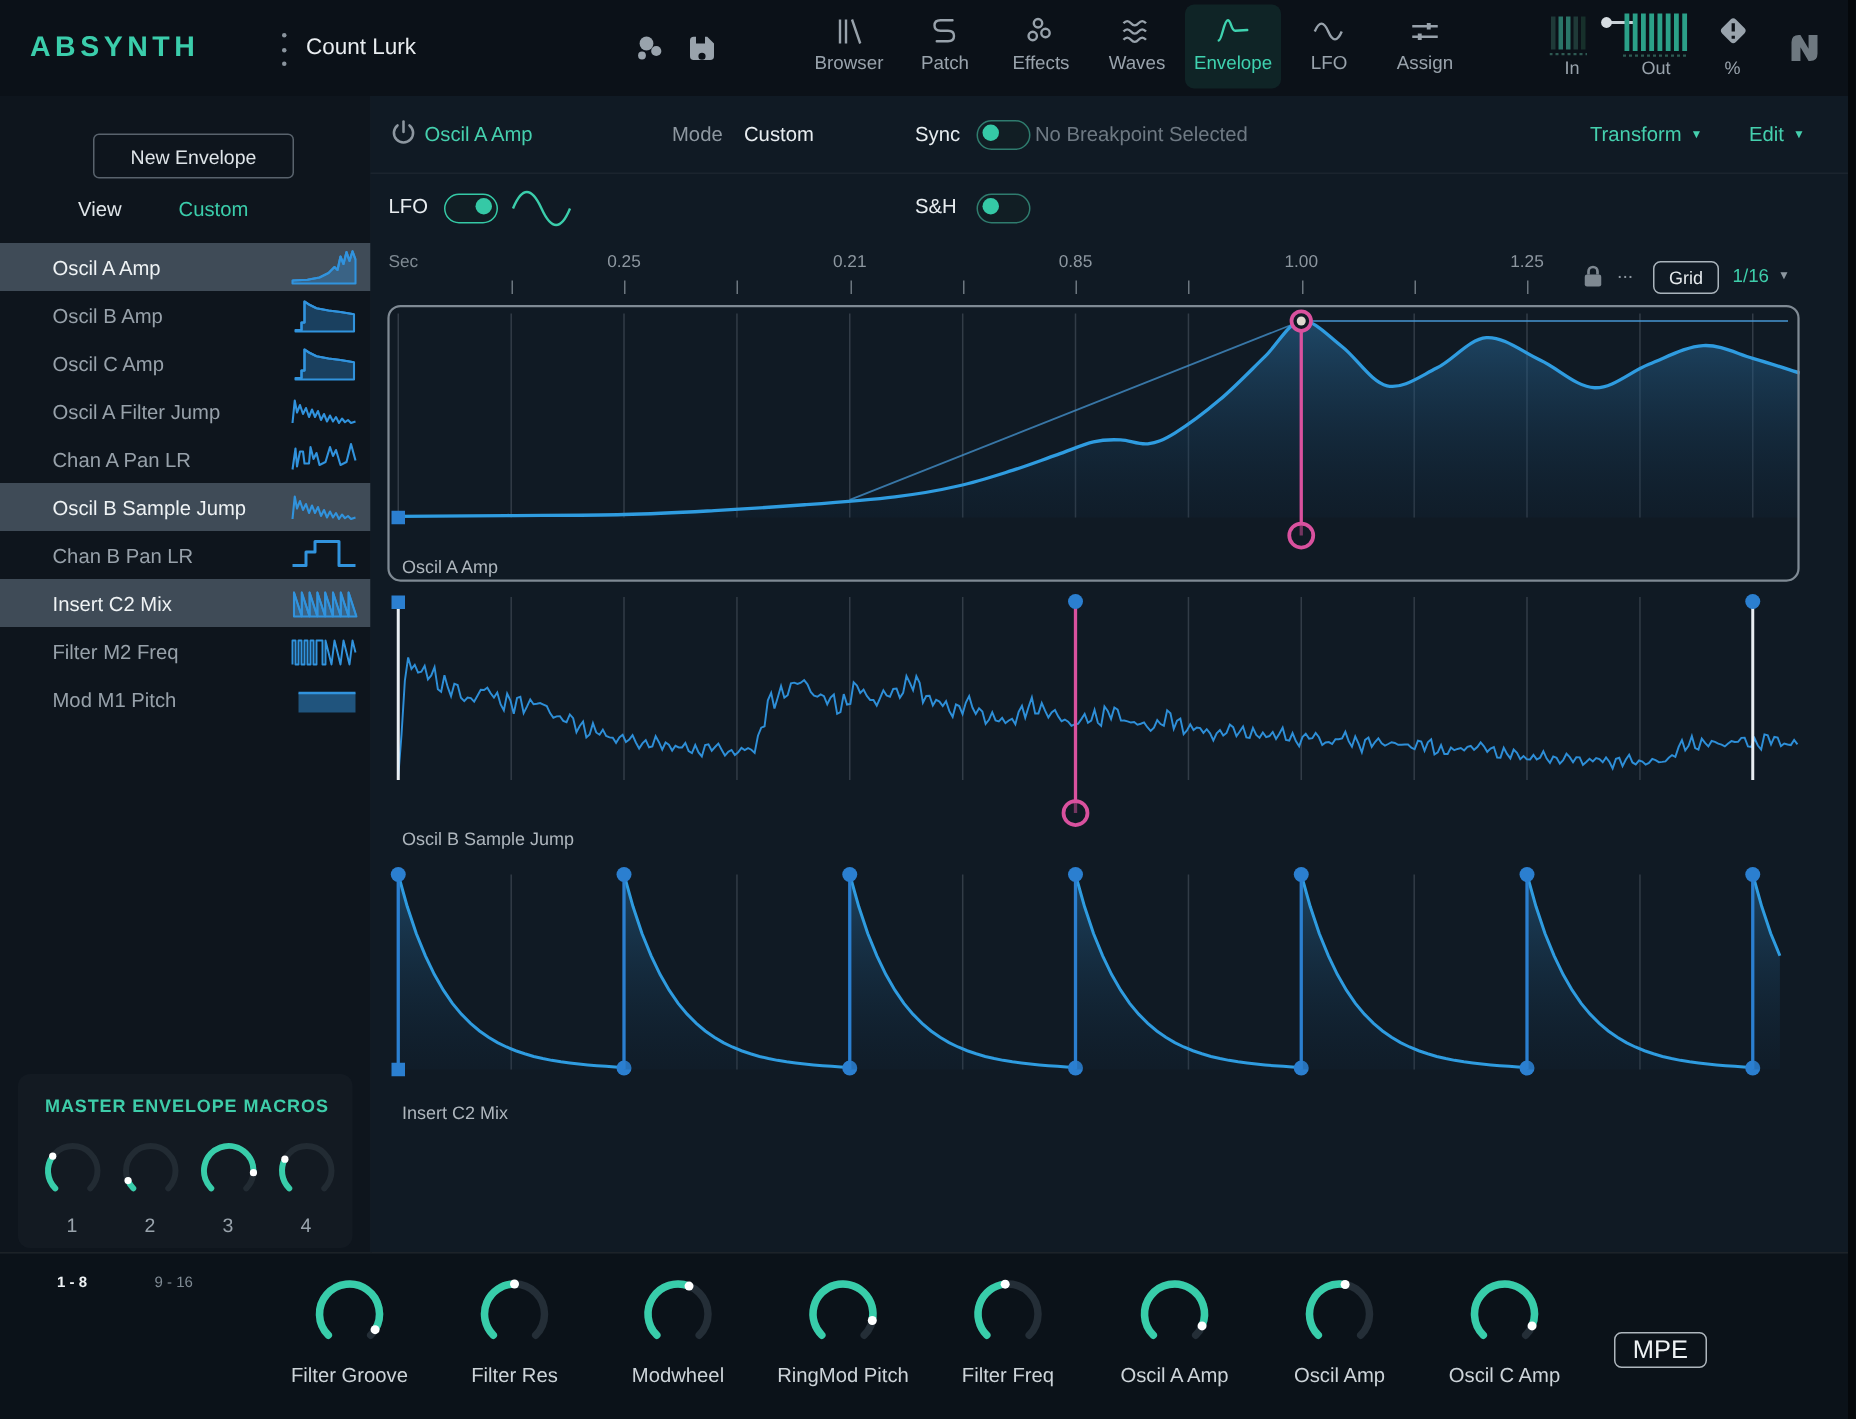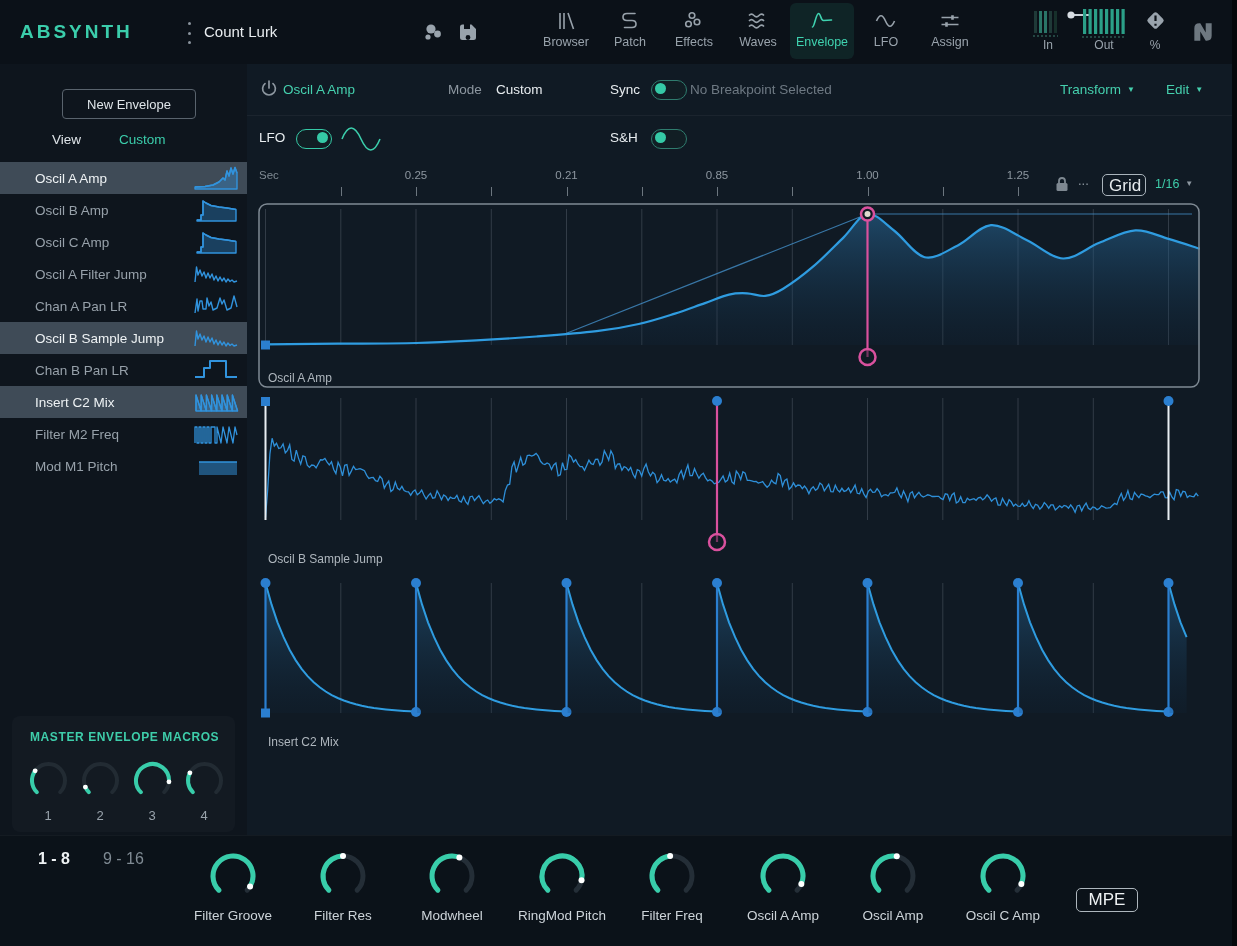--- a/index.html
+++ b/index.html
@@ -54,30 +54,30 @@
   .tgl.on{border-color:#35c9a6;}
   .tgl.on .knob{left:auto;right:3px;}
   .mod-row{position:absolute;left:0;top:52px;width:990px;height:46px;}
   .mod-lbl{position:absolute;top:14px;font-size:13.5px;color:#e8edf0;}
   
   .ruler{position:absolute;left:0;top:101px;width:990px;height:36px;}
   .ruler .unit{position:absolute;left:12px;top:4px;font-size:11.5px;color:#7f8a93;}
   .rl-label{position:absolute;top:4px;transform:translateX(-50%);font-size:11.5px;color:#8d97a0;}
   .rl-tick{position:absolute;top:22px;width:1px;height:9px;background:#6c767f;}
   .grid-btn{position:absolute;left:855px;top:9px;width:44px;height:22px;border:1px solid #aab4bc;border-radius:5px;
-            background:transparent;color:#e6ebee;font-size:17px;font-family:"Liberation Sans",sans-serif;cursor:pointer;}
+            background:transparent;color:#e6ebee;font-size:12px;font-family:"Liberation Sans",sans-serif;cursor:pointer;}
   .grid-div{position:absolute;left:908px;top:12px;font-size:12.5px;color:#3ecdaa;cursor:pointer;}
   .ruler-dots{position:absolute;left:831px;top:8px;font-size:13px;color:#8d97a0;cursor:pointer;}
   .lock{position:absolute;left:806px;top:10px;cursor:pointer;}
   
   .lane{position:absolute;left:11px;width:942px;}
   .lane-label{position:absolute;left:10px;font-size:12px;color:#aeb6bd;pointer-events:none;}
   
   .bottombar{position:absolute;left:0;top:835px;width:1237px;height:111px;background:#0b1219;border-top:1px solid rgba(255,255,255,0.04);}
-  .page-tab{position:absolute;top:14px;font-size:16px;color:#7f8a93;cursor:pointer;}
+  .page-tab{position:absolute;top:14px;font-size:10px;color:#7f8a93;cursor:pointer;}
   .page-tab.active{color:#eef2f4;font-weight:bold;}
   .b-knob{position:absolute;top:14px;width:110px;text-align:center;cursor:pointer;}
   .b-knob .bk-label{font-size:13.5px;color:#cdd4d9;margin-top:2px;}
   .mpe{position:absolute;left:1076px;top:52px;width:62px;height:24px;border:1.2px solid #aeb6bd;border-radius:5px;
        background:transparent;color:#eef2f4;font-size:17px;font-family:"Liberation Sans",sans-serif;cursor:pointer;}
 </style>
 </head>
 <body>
 
 <div class="app">

